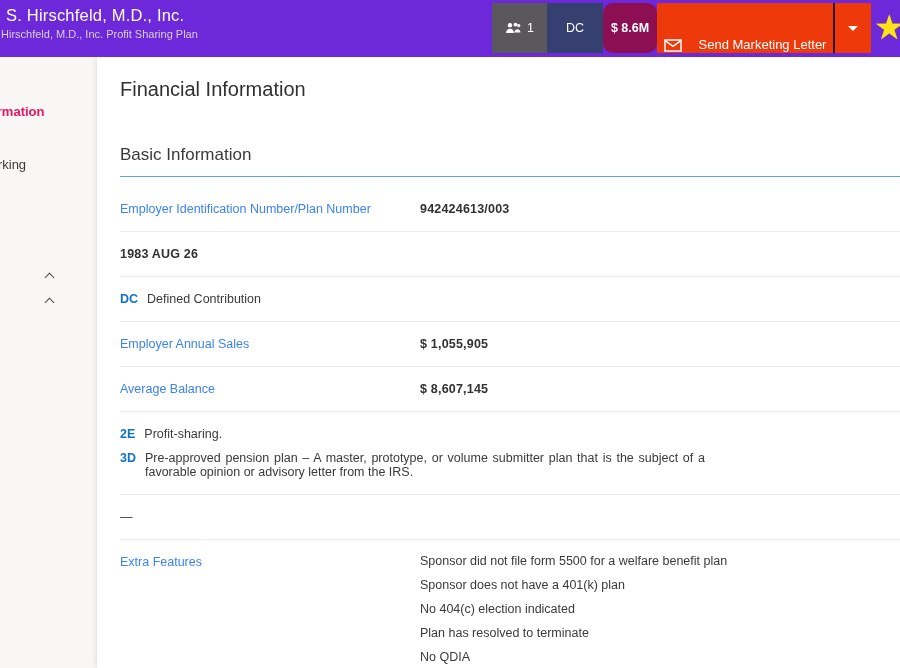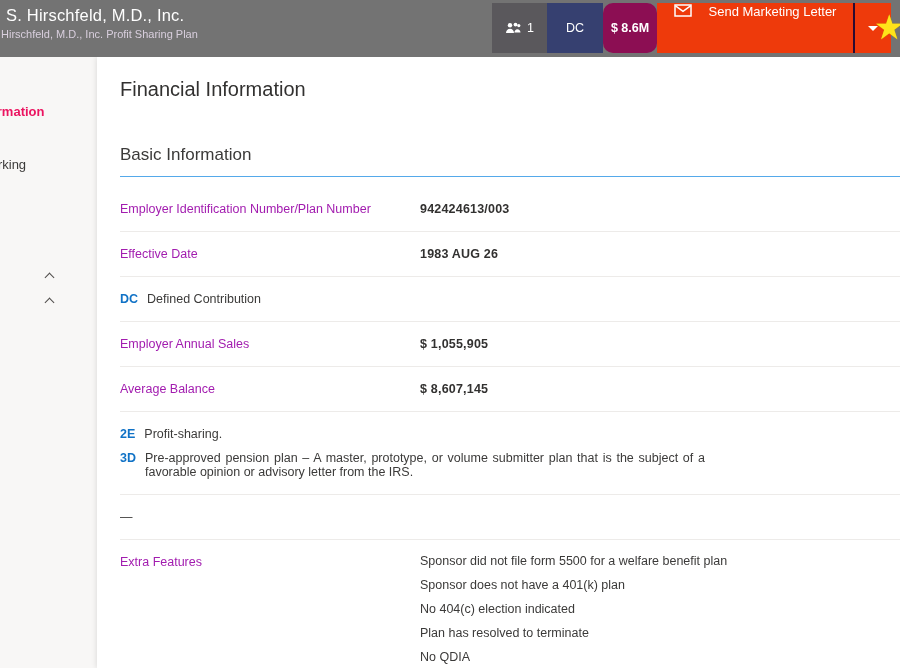--- a/index.html
+++ b/index.html
@@ -5,36 +5,36 @@
   html,body{margin:0;padding:0;}
   body{
     width:900px;height:668px;overflow:hidden;position:relative;
     background:#ffffff;
     font-family:"Liberation Sans","DejaVu Sans",sans-serif;
     -webkit-font-smoothing:antialiased;
   }
   
   .app-header{
     position:absolute;left:0;top:0;width:900px;height:57px;
-    background:#737373;color:#fff;z-index:30;
+    background:#6d28d9;color:#fff;z-index:30;
   }
   .title-block{position:absolute;left:6px;top:6px;white-space:nowrap;}
   .app-title{font-size:16.5px;font-weight:400;color:#ffffff;letter-spacing:.2px;}
   .app-subtitle{font-size:11px;font-weight:400;color:#d9cfde;margin-top:3px;margin-left:-5px;}
   .badges{position:absolute;left:492px;top:3px;height:50px;display:flex;align-items:stretch;}
   .badge{
     display:flex;align-items:center;justify-content:center;
     font-size:12.5px;color:#fff;white-space:nowrap;
   }
   .badge-participants{width:55px;background:#5a585c;gap:5px;}
   .badge-plantype{width:56px;background:#364070;}
   .badge-assets{width:54px;background:#8c0e53;font-weight:600;border-radius:10px;}
   .btn-marketing{
-    width:196px;background:#ee3a0b;border:none;color:#fff;
-    display:flex;align-items:flex-start;justify-content:center;gap:17px;
+    width:176px;background:#ee3a0b;border:none;color:#fff;
+    display:flex;align-items:flex-end;justify-content:center;gap:17px;
     font-size:13px;cursor:pointer;font-family:inherit;
   }
   .btn-split-sep{width:2px;background:#2a0a31;}
   .btn-marketing-caret{
     width:36px;background:#ee3a0b;border:none;cursor:pointer;
     display:flex;align-items:center;justify-content:center;
   }
   .caret-down{width:0;height:0;border-left:5px solid transparent;border-right:5px solid transparent;border-top:5px solid #fff;}
   .fav-star{
     position:absolute;left:874px;top:7px;font-size:34px;line-height:40px;
@@ -60,21 +60,21 @@
     background:#ffffff;box-shadow:-1px 0 5px rgba(0,0,0,.10);
     padding-left:23px;box-sizing:border-box;z-index:10;
   }
   .page-title{font-size:20px;font-weight:400;color:#323130;margin:21px 0 0 0;}
   .section-title{font-size:17px;font-weight:400;color:#3b3a39;margin:44px 0 0 0;}
   .blue-divider{height:0;border-bottom:1.6px solid #55a9ea;margin-top:11px;width:880px;}
   .info-table{width:880px;}
   .row{display:flex;padding:15px 0;border-bottom:1px solid #edebe9;}
   .row.first{padding-top:25px;}
   .row.last{border-bottom:none;}
-  .row-label{flex:0 0 300px;font-size:12.5px;color:#a21caf;}
+  .row-label{flex:0 0 300px;font-size:12.5px;color:#3b82f6;}
   .row-value{flex:1;font-size:12.5px;color:#3b3a39;}
   .val-bold{font-weight:700;color:#323130;letter-spacing:.2px;}
   .code{color:#1072c6;font-weight:700;margin-right:9px;}
   .feature-line{margin-bottom:10px;}
   .feature-line:last-child{margin-bottom:0;}
   .feature-text{display:inline;margin-top:31px;}
   .feature-wrap{width:560px;text-align:justify;display:inline-block;vertical-align:top;}
   .extra-line{margin-bottom:11px;line-height:13px;}
   .extra-line:last-child{margin-bottom:0;}
 </style>
@@ -133,21 +133,20 @@
   <div class="blue-divider"></div>
 
   <div class="info-table">
 
     <div class="row first">
       <div class="row-label">Employer Identification Number/Plan Number</div>
       <div class="row-value val-bold">942424613/003</div>
     </div>
 
     <div class="row">
-      <div class="row-label">Effective Date</div>
       <div class="row-value val-bold">1983 AUG 26</div>
     </div>
 
     <div class="row">
       <div class="row-value">
         <span class="code">DC</span><span>Defined Contribution</span>
       </div>
     </div>
 
     <div class="row">

